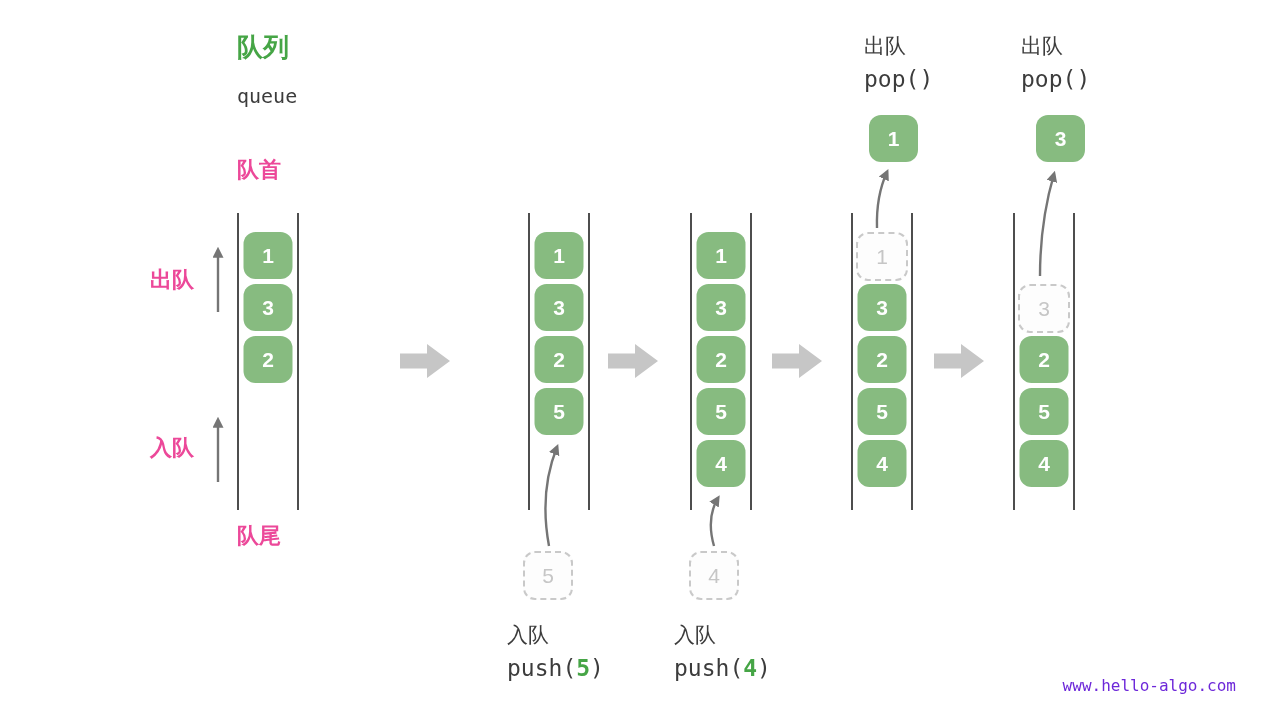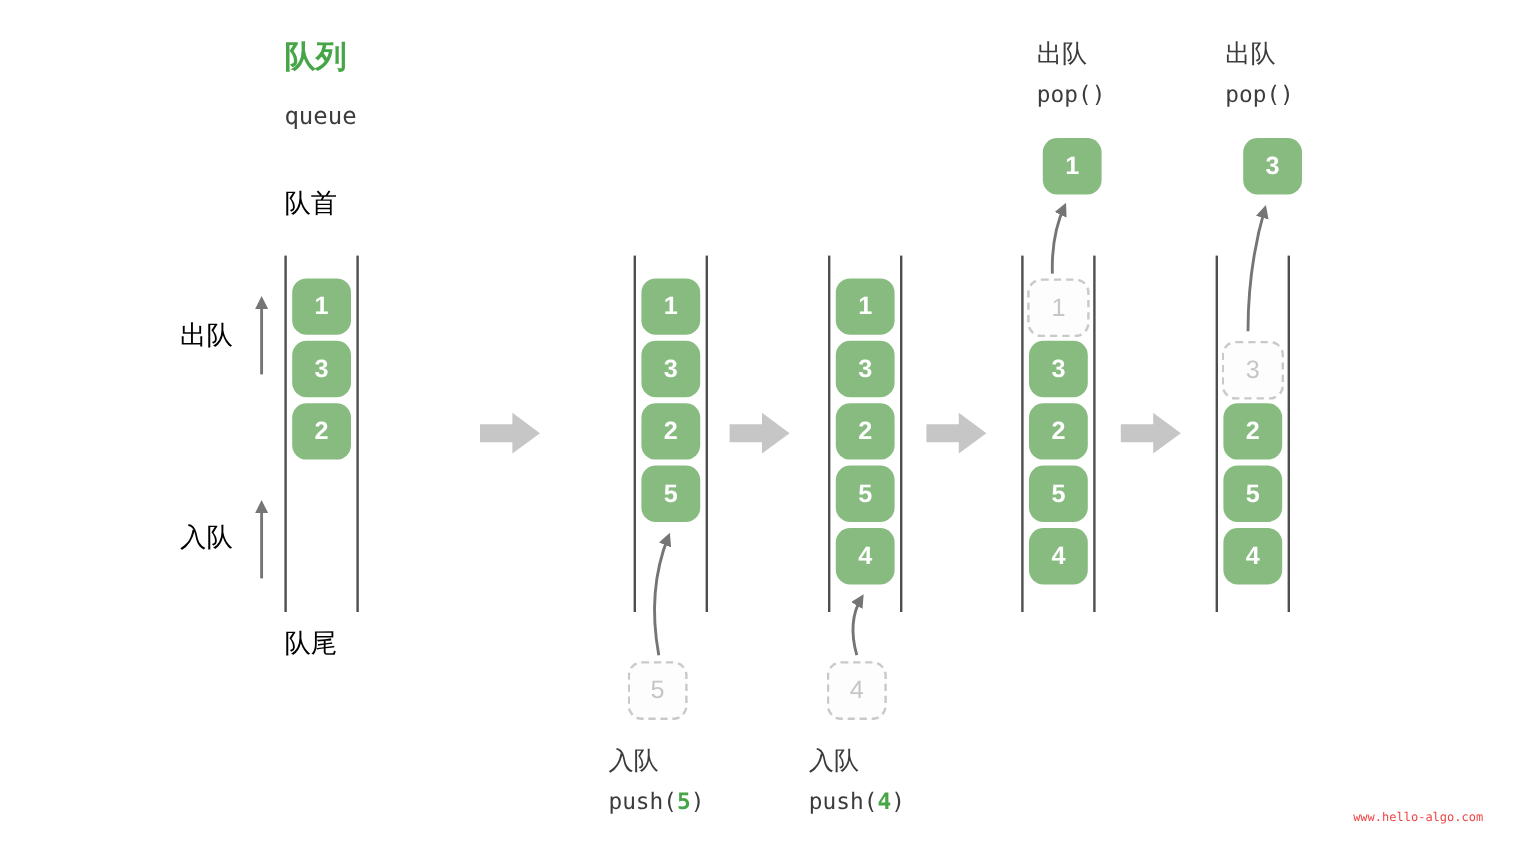--- a/index.html
+++ b/index.html
@@ -5,21 +5,21 @@
   html,body{margin:0;padding:0;background:#ffffff;}
   .stage{
     position:relative;width:1280px;height:720px;background:#ffffff;overflow:hidden;
     font-family:"Liberation Sans","DejaVu Sans",sans-serif;color:#3b3b3b;
   }
   .abs{position:absolute;}
   
   .title-zh{font-size:26px;font-weight:bold;color:#46a546;}
   .title-en{font-size:20px;font-family:"DejaVu Sans Mono","Liberation Mono",monospace;color:#3c3c3c;}
   
-  .side-label{font-size:22px;font-weight:normal;color:#000000;white-space:nowrap;}
+  .side-label{font-size:22px;font-weight:bold;color:#ec4899;white-space:nowrap;}
   
   .qcol{
     position:absolute;top:213px;height:297px;
     border-left:2px solid #4e4e4e;border-right:2px solid #4e4e4e;
   }
   .box{
     position:absolute;left:50%;transform:translateX(-50%);
     width:49px;height:47px;border-radius:12px;background:#87bb80;
     color:#ffffff;font-size:21px;font-weight:bold;
     display:flex;align-items:center;justify-content:center;
@@ -40,26 +40,26 @@
   }
   .float-ghost{
     position:absolute;box-sizing:border-box;width:50px;height:49px;border-radius:12px;
     border:2.5px dashed #c9c9c9;background:#fdfdfd;color:#c6c6c6;font-size:21px;
     display:flex;align-items:center;justify-content:center;left:auto;transform:none;
   }
   
   .oplabel .zh{font-size:21px;color:#3c3c3c;line-height:30px;}
   .oplabel .code{
     font-family:"DejaVu Sans Mono","Liberation Mono",monospace;
-    font-size:19px;color:#3c3c3c;line-height:30px;margin-top:3px;white-space:nowrap;
+    font-size:23px;color:#3c3c3c;line-height:30px;margin-top:3px;white-space:nowrap;
   }
   .oplabel .arg{color:#46a546;font-weight:bold;}
   .watermark{
     font-family:"DejaVu Sans Mono","Liberation Mono",monospace;
-    font-size:10px;color:#ef4444;
+    font-size:16px;color:#6d28d9;
   }
   svg.overlay{position:absolute;left:0;top:0;pointer-events:none;}
 </style>
 </head>
 <body>
 
 <div class="stage">
 
   <svg class="overlay" width="1280" height="720" viewBox="0 0 1280 720">
     <defs>

